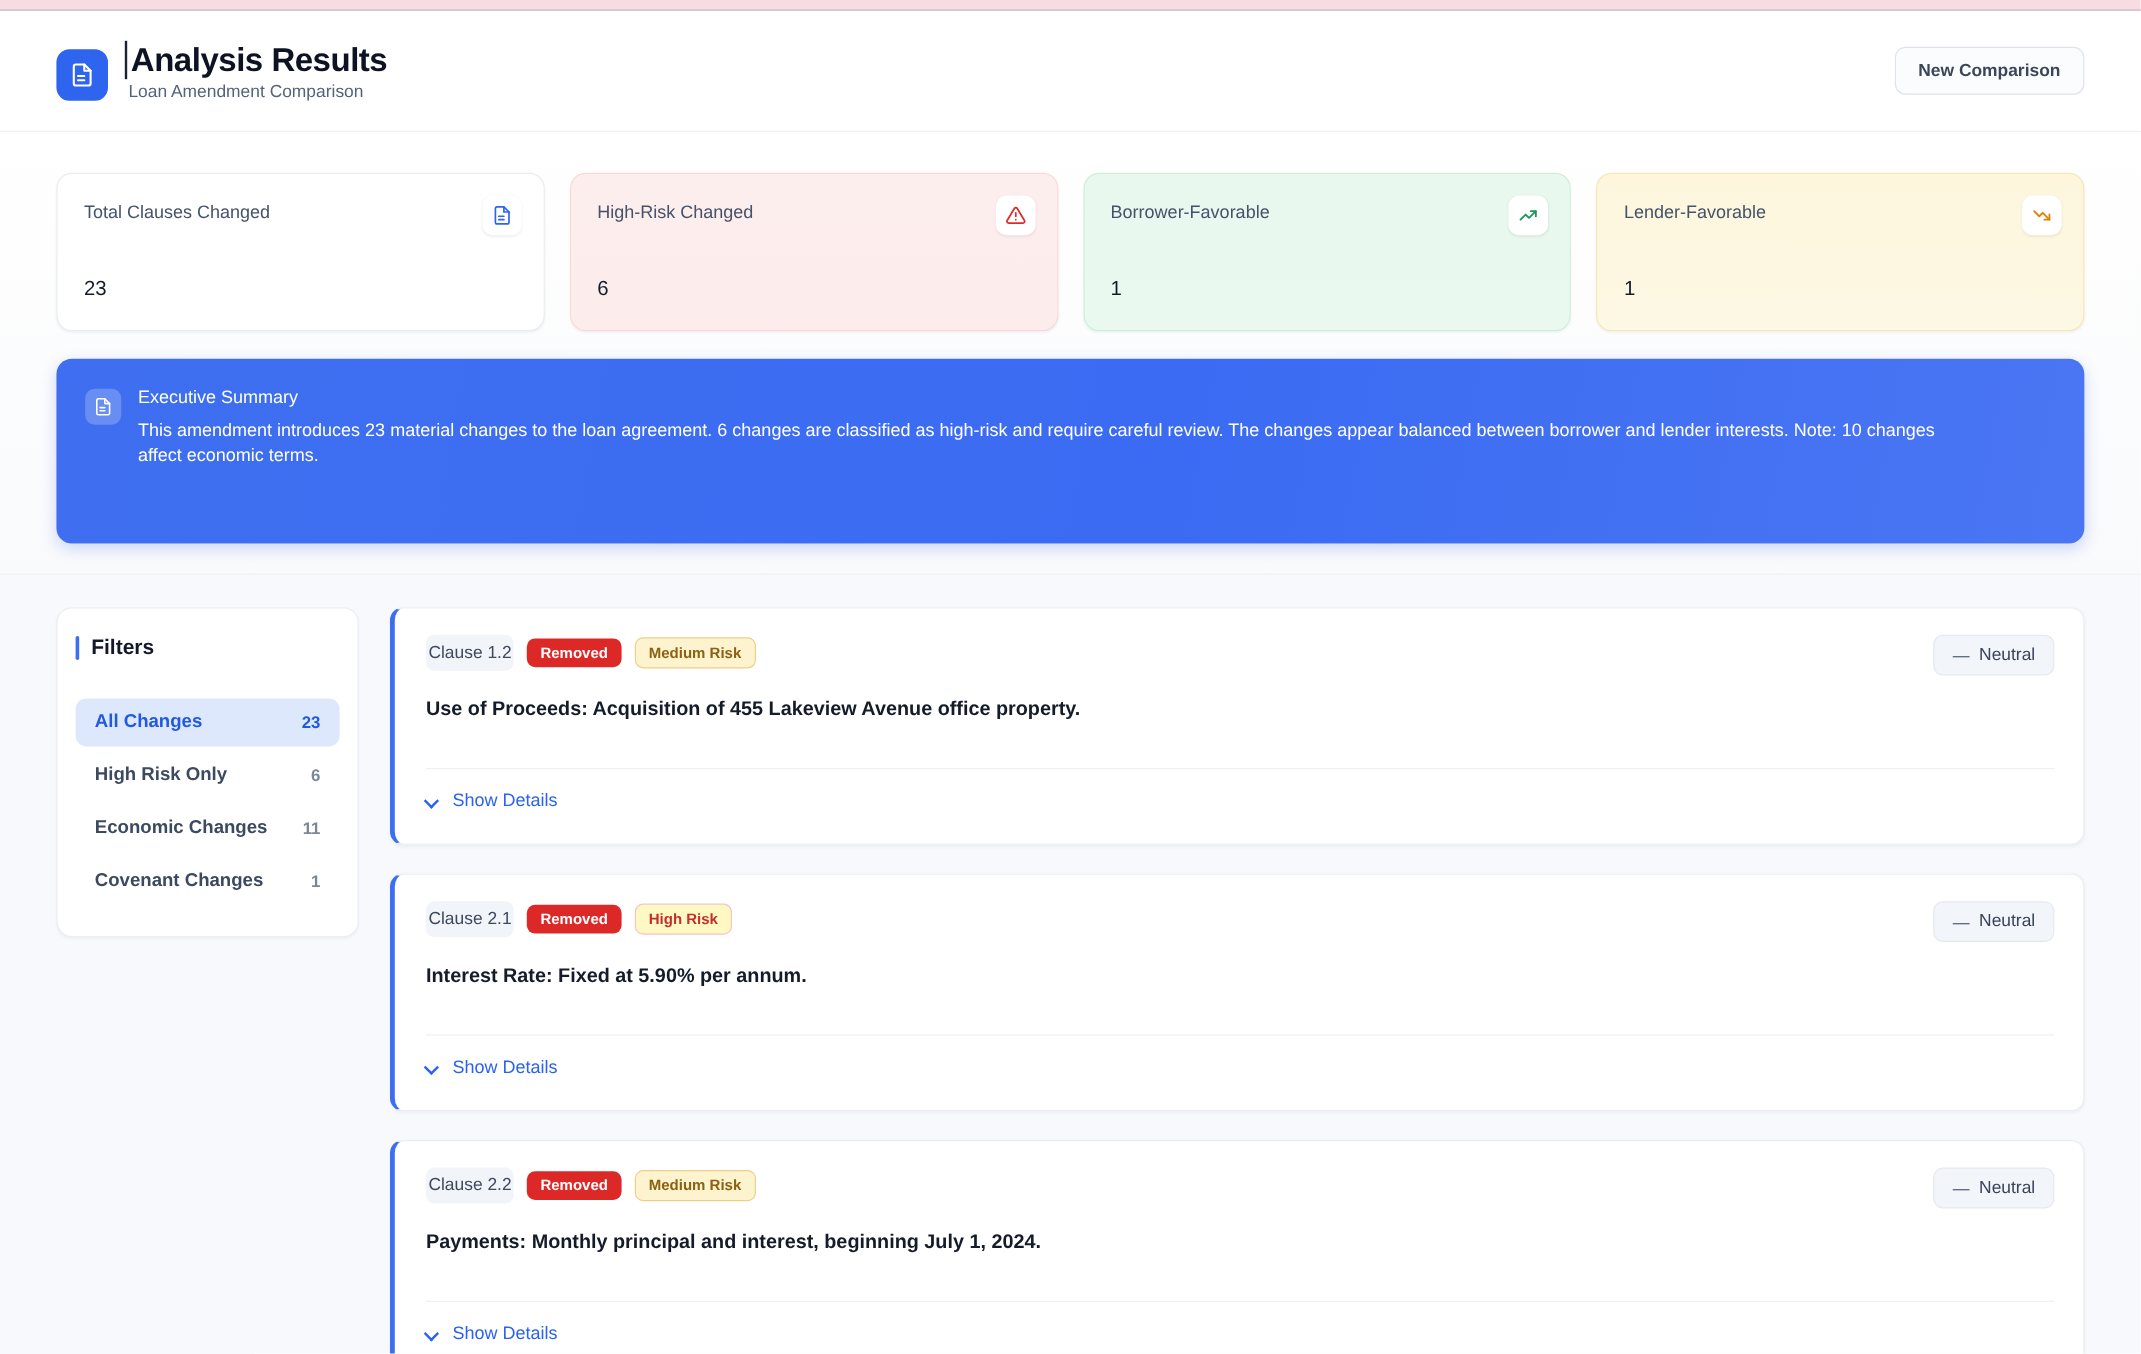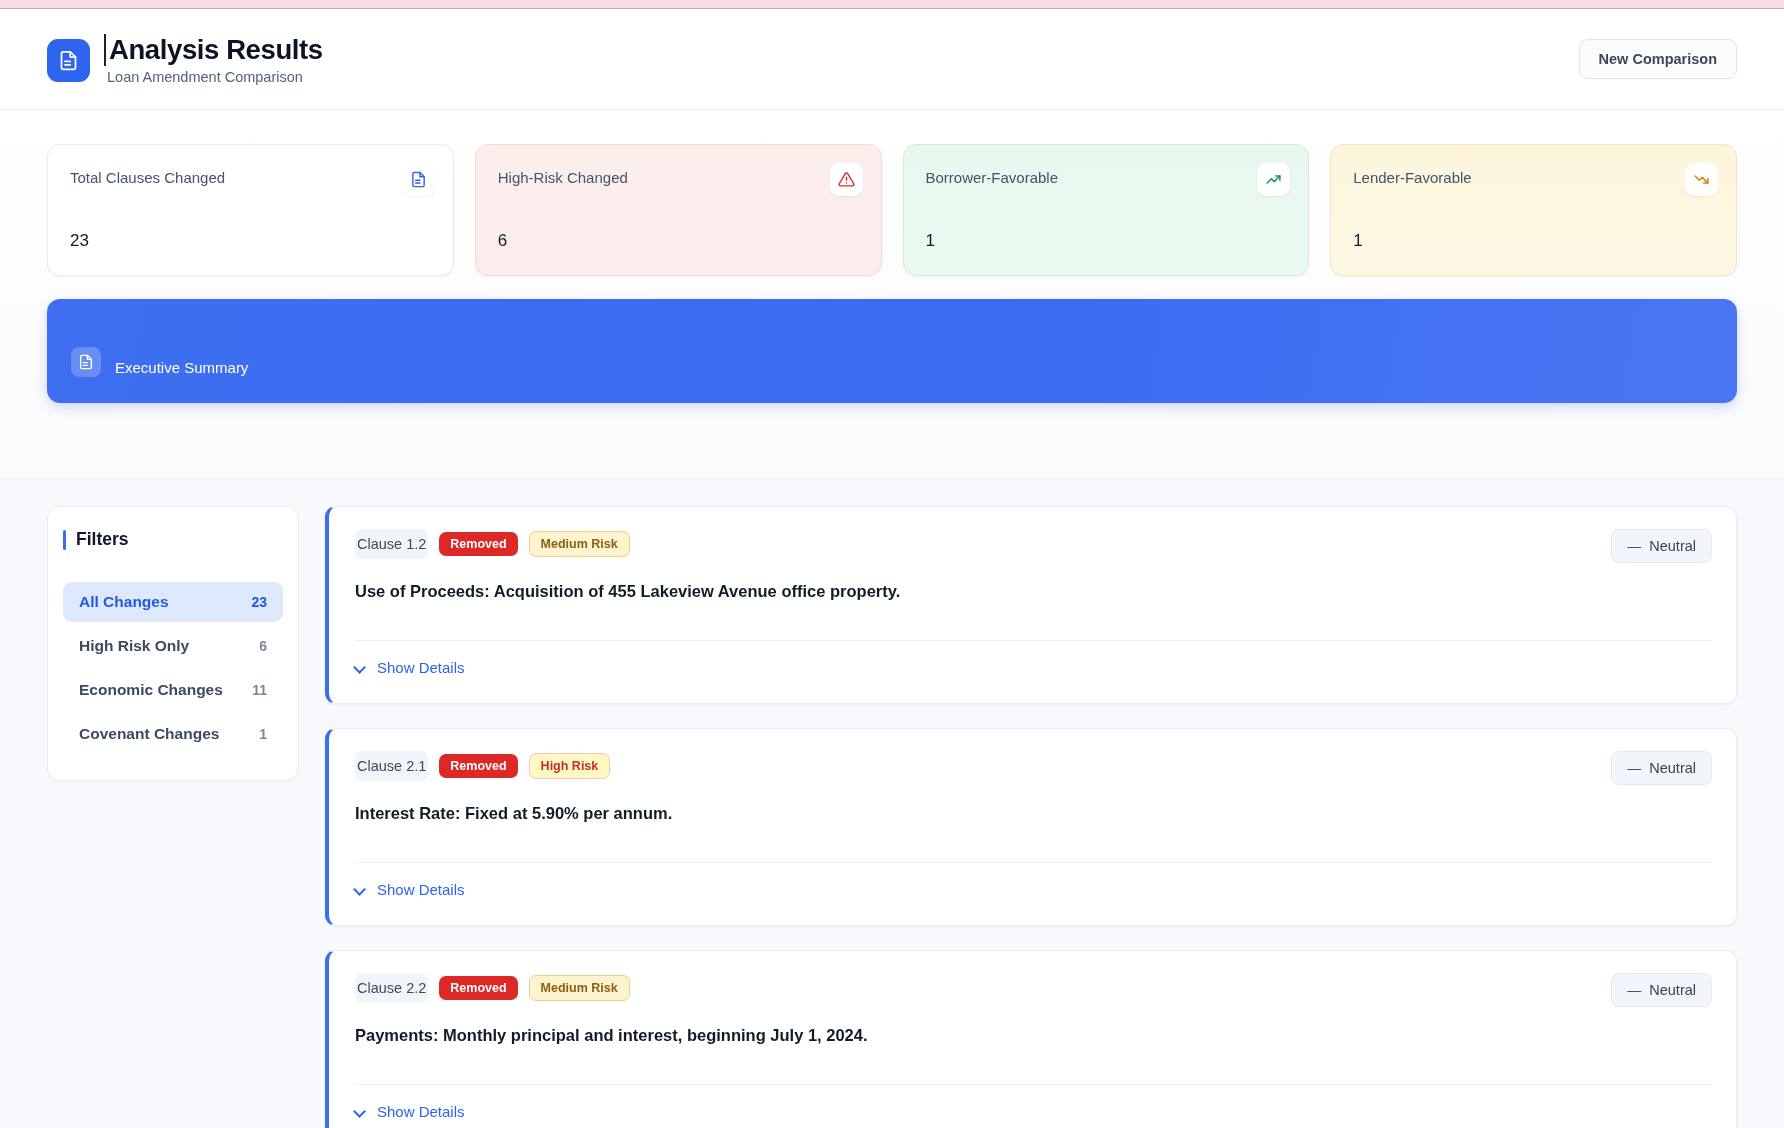--- a/index.html
+++ b/index.html
@@ -22,21 +22,21 @@
   
   .header {
     height: 101px;
     background: #ffffff;
     border-bottom: 1px solid #eceff3;
     display: flex;
     align-items: center;
     padding: 0 47px 0 47px;
     position: relative;
   }
-  .header-left { display: flex; align-items: flex-start; gap: 17px; }
+  .header-left { display: flex; align-items: center; gap: 17px; }
   .app-logo {
     width: 43px; height: 43px;
     border-radius: 11px;
     background: #2f64ef;
     display: flex; align-items: center; justify-content: center;
     margin-top: 7px;
     flex: none;
   }
   .header-titles { display: flex; flex-direction: column; gap: 3px; padding-top: 2px; }
   .page-title {
@@ -97,22 +97,21 @@
 
   
   .exec-banner {
     margin-top: 23px;
     background: linear-gradient(100deg,#3f6ff0 0%,#3a6bf2 55%,#4a76f3 100%);
     border-radius: 13px;
     padding: 24px 26px 26px 24px;
     display: flex;
     gap: 14px;
     box-shadow: 0 4px 12px rgba(46,92,226,0.22);
-    height: 104px;
-    align-items: flex-end;
+    height: 154px;
   }
   .exec-icon {
     width: 30px; height: 30px;
     border-radius: 8px;
     background: rgba(255,255,255,0.22);
     display: flex; align-items: center; justify-content: center;
     flex: none;
     margin-top: 1px;
   }
   .exec-body { display: flex; flex-direction: column; gap: 7px; }
@@ -323,20 +322,21 @@
     <div class="exec-icon">
       <svg width="16" height="16" viewBox="0 0 24 24" fill="none" stroke="#ffffff" stroke-width="2" stroke-linecap="round" stroke-linejoin="round">
         <path d="M14 2H6a2 2 0 0 0-2 2v16a2 2 0 0 0 2 2h12a2 2 0 0 0 2-2V8z"></path>
         <polyline points="14 2 14 8 20 8"></polyline>
         <line x1="8" y1="13" x2="14" y2="13"></line>
         <line x1="8" y1="17" x2="14" y2="17"></line>
       </svg>
     </div>
     <div class="exec-body">
       <div class="exec-title">Executive Summary</div>
+      <div class="exec-text">This amendment introduces 23 material changes to the loan agreement. 6 changes are classified as high-risk and require careful review. The changes appear balanced between borrower and lender interests. Note: 10 changes affect economic terms.</div>
     </div>
   </div>
 
 </div>
 
 <div class="content">
 
   <div class="filters-card">
     <div class="filters-heading">Filters</div>
 

